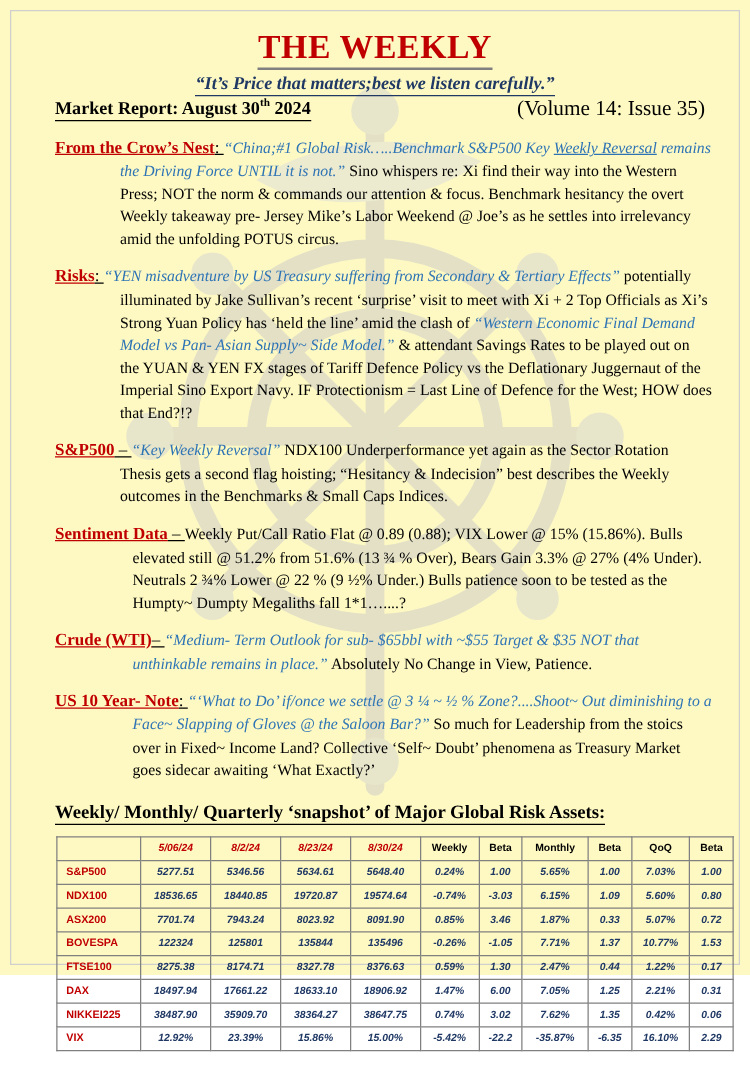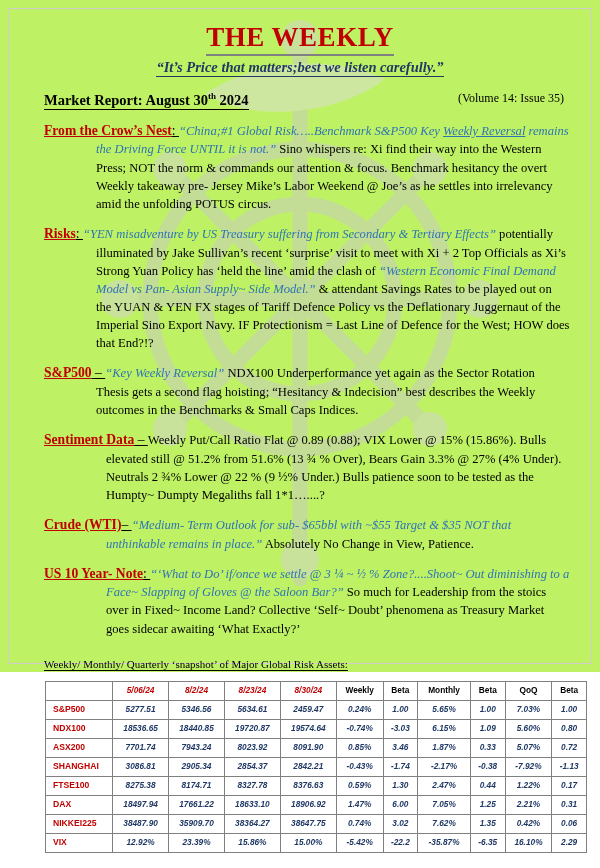--- a/index.html
+++ b/index.html
@@ -11,23 +11,23 @@
   body {
     width: 600px;
     height: 868px;
     overflow: hidden;
     font-family: "Liberation Serif", "DejaVu Serif", serif;
     color: #000000;
   }
   .page {
     position: relative;
     width: 600px;
-    height: 672px;
+    height: 780px;
     box-sizing: border-box;
-    background: #bef264;
+    background: #fef9c3;
   }
   
   .page-frame {
     position: absolute;
     left: 8px;
     top: 8px;
     right: 8px;
     bottom: 8px;
     border: 1px solid #cfcfcf;
     pointer-events: none;
@@ -74,36 +74,35 @@
     display: inline-block;
     font-style: italic;
     font-weight: bold;
     font-size: 14.5px;
     color: #1F3864;
     border-bottom: 1px solid #1F3864;
     padding-bottom: 0px;
   }
   .reportline {
     display: flex;
-    align-items: flex-start;
+    align-items: flex-end;
     justify-content: space-between;
-    margin-top: 14px;
     padding: 0 6px 0 14px;
   }
   .report-title {
     font-weight: bold;
     font-size: 14.5px;
     color: #000000;
     border-bottom: 1.5px solid #000000;
     padding-bottom: 0px;
     white-space: nowrap;
   }
   .report-title sup { font-size: 9px; vertical-align: super; }
   .volume {
-    font-size: 12px;
+    font-size: 17px;
     color: #000000;
     white-space: nowrap;
   }
 
   
   .section {
     margin-top: 11px;
     padding-left: 14px;
     font-size: 12.6px;
     line-height: 1.44;
@@ -129,22 +128,22 @@
   .q u { text-decoration: underline; }
   .blk { color: #000000; font-style: normal; }
 
   
   .table-title-wrap {
     margin-top: 16px;
     padding-left: 14px;
   }
   .table-title {
     display: inline-block;
-    font-weight: normal;
-    font-size: 11px;
+    font-weight: bold;
+    font-size: 15px;
     color: #000000;
     border-bottom: 1.5px solid #000000;
     padding-bottom: 0px;
   }
   table.snapshot {
     margin-top: 9px;
     margin-left: 15px;
     border-collapse: collapse;
     font-family: "Liberation Sans", "DejaVu Sans", sans-serif;
     width: 542px;
@@ -286,21 +285,21 @@
           <th class="plain">QoQ</th>
           <th class="plain">Beta</th>
         </tr>
       </thead>
       <tbody>
         <tr>
           <td class="rowlabel">S&amp;P500</td>
           <td class="val">5277.51</td>
           <td class="val">5346.56</td>
           <td class="val">5634.61</td>
-          <td class="val">2459.47</td>
+          <td class="val">5648.40</td>
           <td class="val">0.24%</td>
           <td class="val">1.00</td>
           <td class="val">5.65%</td>
           <td class="val">1.00</td>
           <td class="val">7.03%</td>
           <td class="val">1.00</td>
         </tr>
         <tr>
           <td class="rowlabel">NDX100</td>
           <td class="val">18536.65</td>
@@ -321,31 +320,31 @@
           <td class="val">8023.92</td>
           <td class="val">8091.90</td>
           <td class="val">0.85%</td>
           <td class="val">3.46</td>
           <td class="val">1.87%</td>
           <td class="val">0.33</td>
           <td class="val">5.07%</td>
           <td class="val">0.72</td>
         </tr>
         <tr>
-          <td class="rowlabel">SHANGHAI</td>
-          <td class="val">3086.81</td>
-          <td class="val">2905.34</td>
-          <td class="val">2854.37</td>
-          <td class="val">2842.21</td>
-          <td class="val">-0.43%</td>
-          <td class="val">-1.74</td>
-          <td class="val">-2.17%</td>
-          <td class="val">-0.38</td>
-          <td class="val">-7.92%</td>
-          <td class="val">-1.13</td>
+          <td class="rowlabel">BOVESPA</td>
+          <td class="val">122324</td>
+          <td class="val">125801</td>
+          <td class="val">135844</td>
+          <td class="val">135496</td>
+          <td class="val">-0.26%</td>
+          <td class="val">-1.05</td>
+          <td class="val">7.71%</td>
+          <td class="val">1.37</td>
+          <td class="val">10.77%</td>
+          <td class="val">1.53</td>
         </tr>
         <tr>
           <td class="rowlabel">FTSE100</td>
           <td class="val">8275.38</td>
           <td class="val">8174.71</td>
           <td class="val">8327.78</td>
           <td class="val">8376.63</td>
           <td class="val">0.59%</td>
           <td class="val">1.30</td>
           <td class="val">2.47%</td>

